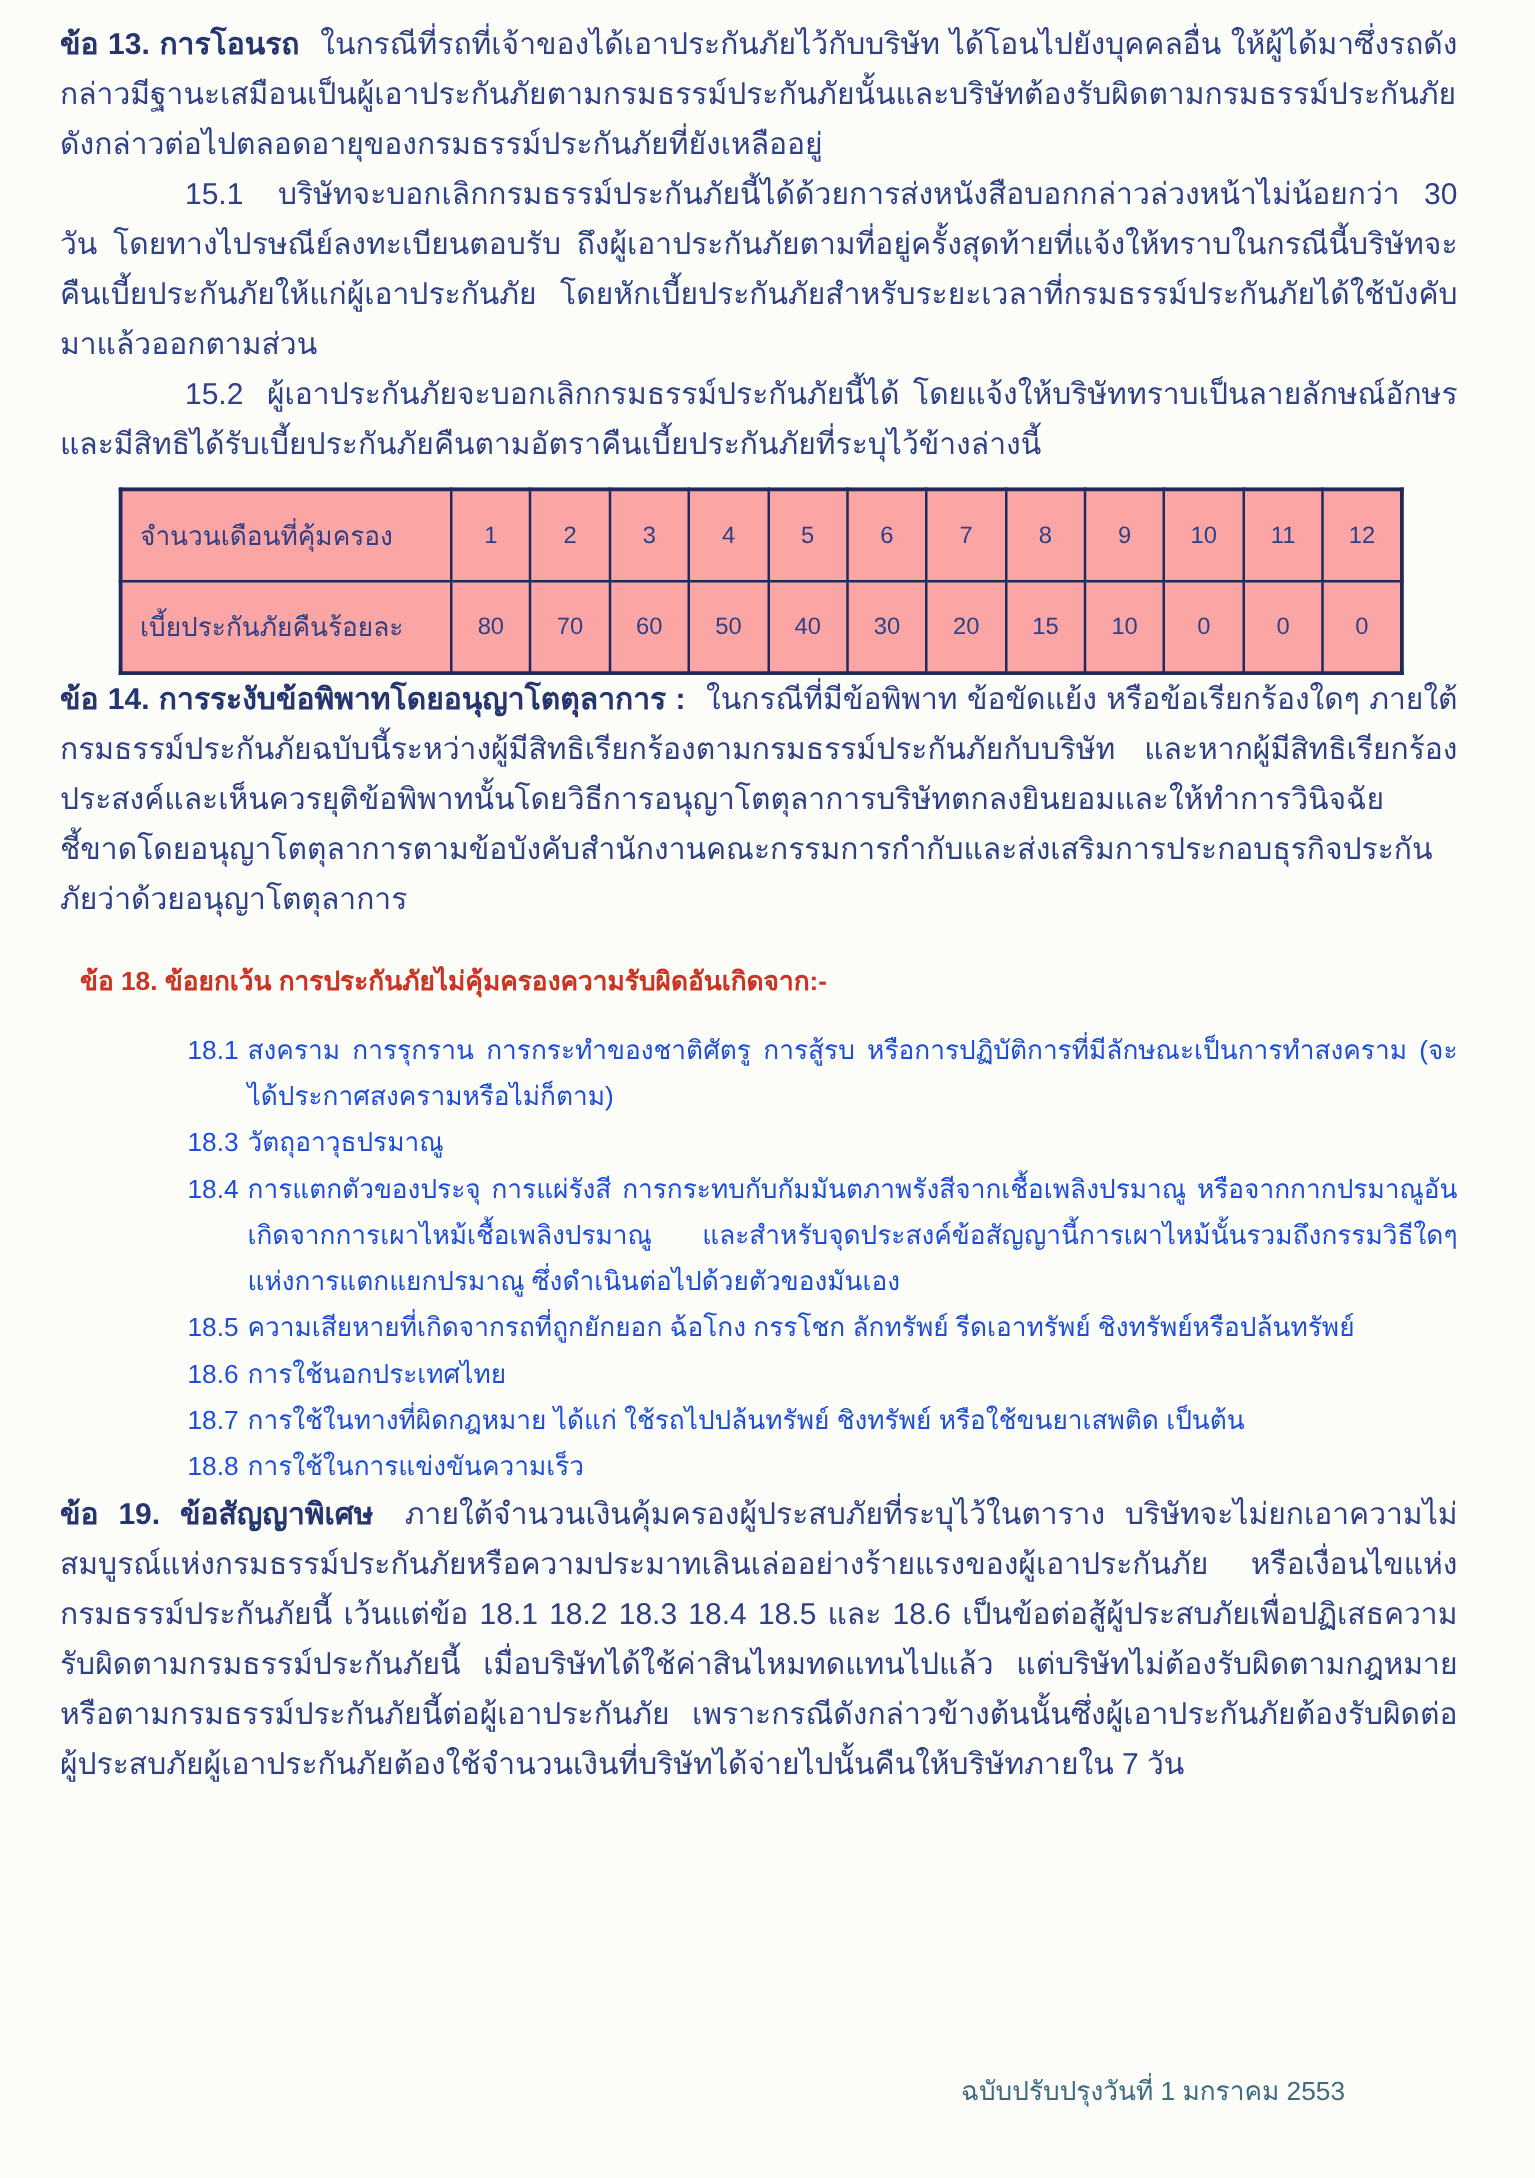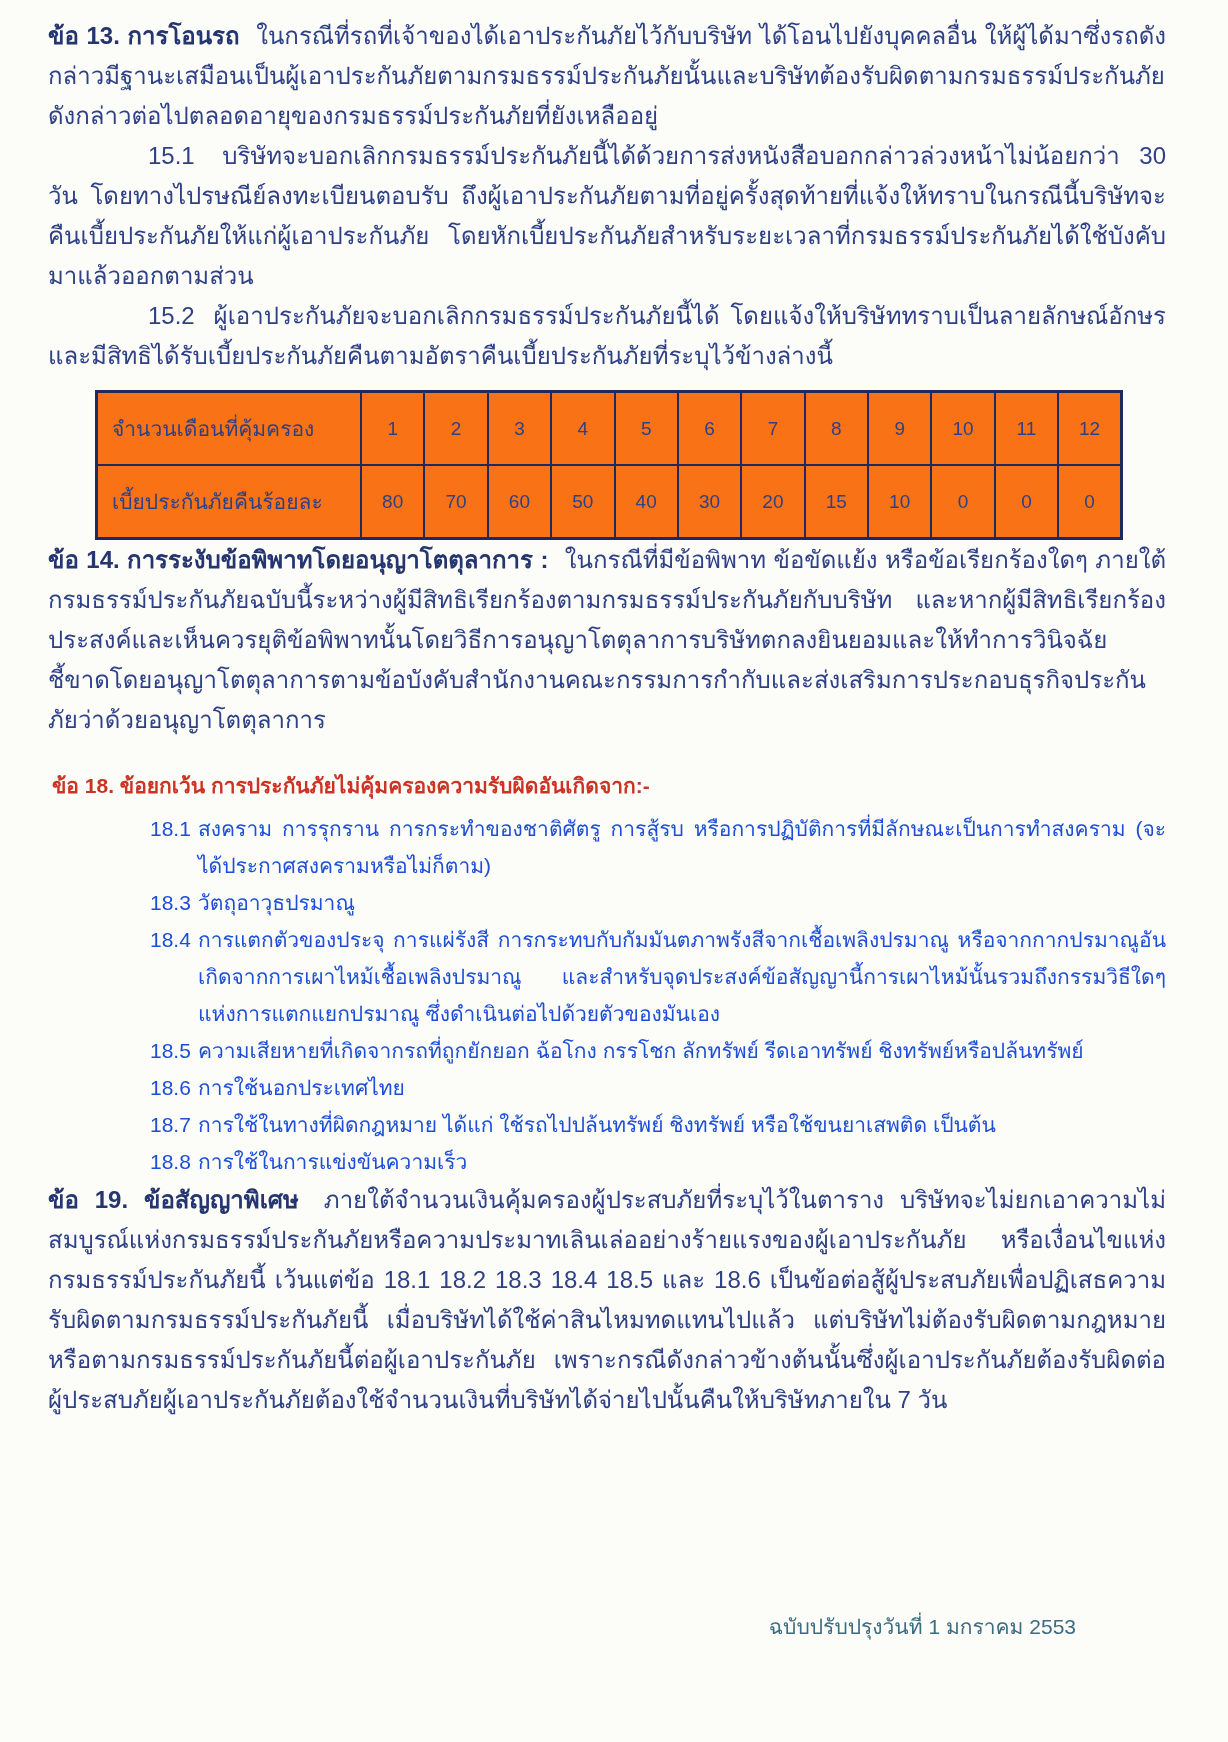--- a/index.html
+++ b/index.html
@@ -34,21 +34,21 @@
   .sec15-head { margin-bottom: 0; }
   .indent { text-indent: 100px; }
   .num-inline { padding-right: 8px; }
 
   table.refund {
     border-collapse: collapse;
     table-layout: fixed;
     width: 1028px;
     margin: 14px 0 0 47px;
     border: 3px solid #1d2a5e;
-    background: #f97316;
+    background: #fca5a5;
   }
   table.refund td {
     border: 2px solid #1d2a5e;
     height: 71px;
     text-align: center;
     vertical-align: middle;
     font-size: 19px;
     color: #2e4086;
     padding: 0;
   }
@@ -57,42 +57,42 @@
     text-align: left;
     padding-left: 14px;
     font-size: 21px;
   }
 
   .sec16 { margin-top: 44px; }
   .sec17 { margin-top: 26px; }
 
   .sec18 { margin-top: 26px; }
   .red-head {
-    margin: 4px;
+    margin: 16px;
     font-size: 21px;
     line-height: 40px;
     font-weight: bold;
     color: #cb3423;
   }
   .xitem {
     display: flex;
     margin-left: 102px;
     font-size: 21px;
     line-height: 37px;
     color: #1d4ed8;
     text-align: justify;
   }
   .xitem .num { flex: 0 0 48px; }
   .xitem .txt { flex: 1; }
 
   .sec19 { margin-top: 22px; }
 
   .footer {
     position: absolute;
-    top: 1612px;
+    top: 1659px;
     right: 152px;
     font-size: 21px;
     line-height: 30px;
     color: #3d6b80;
   }
 </style>
 </head>
 <body>
 
 <div class="page">

